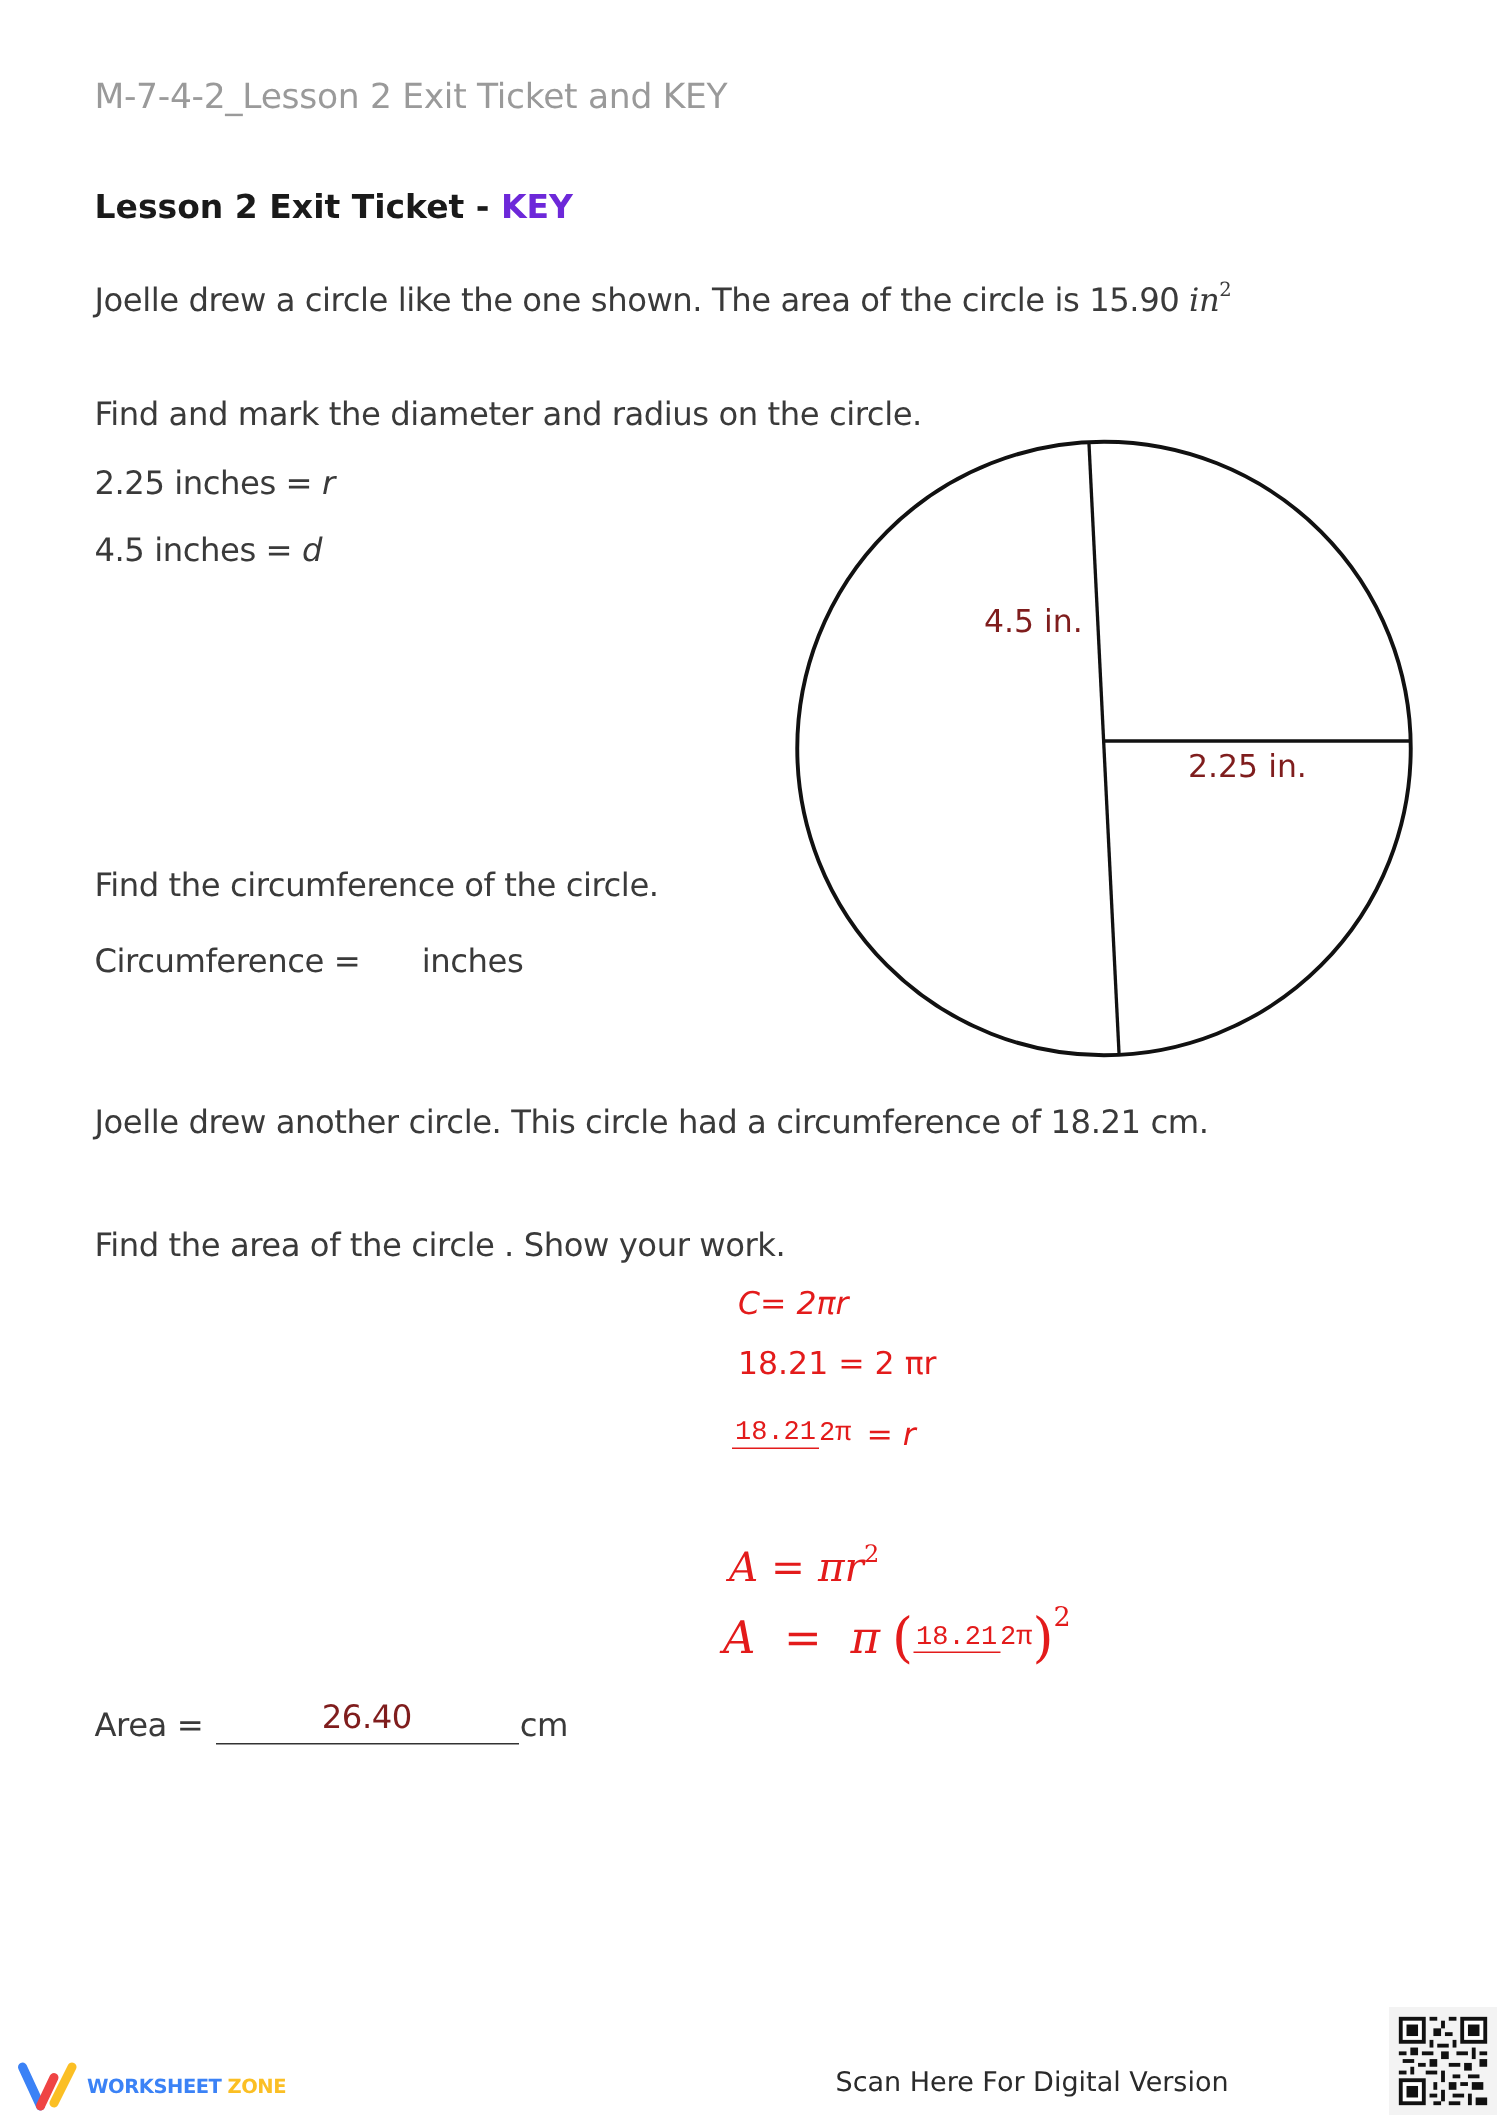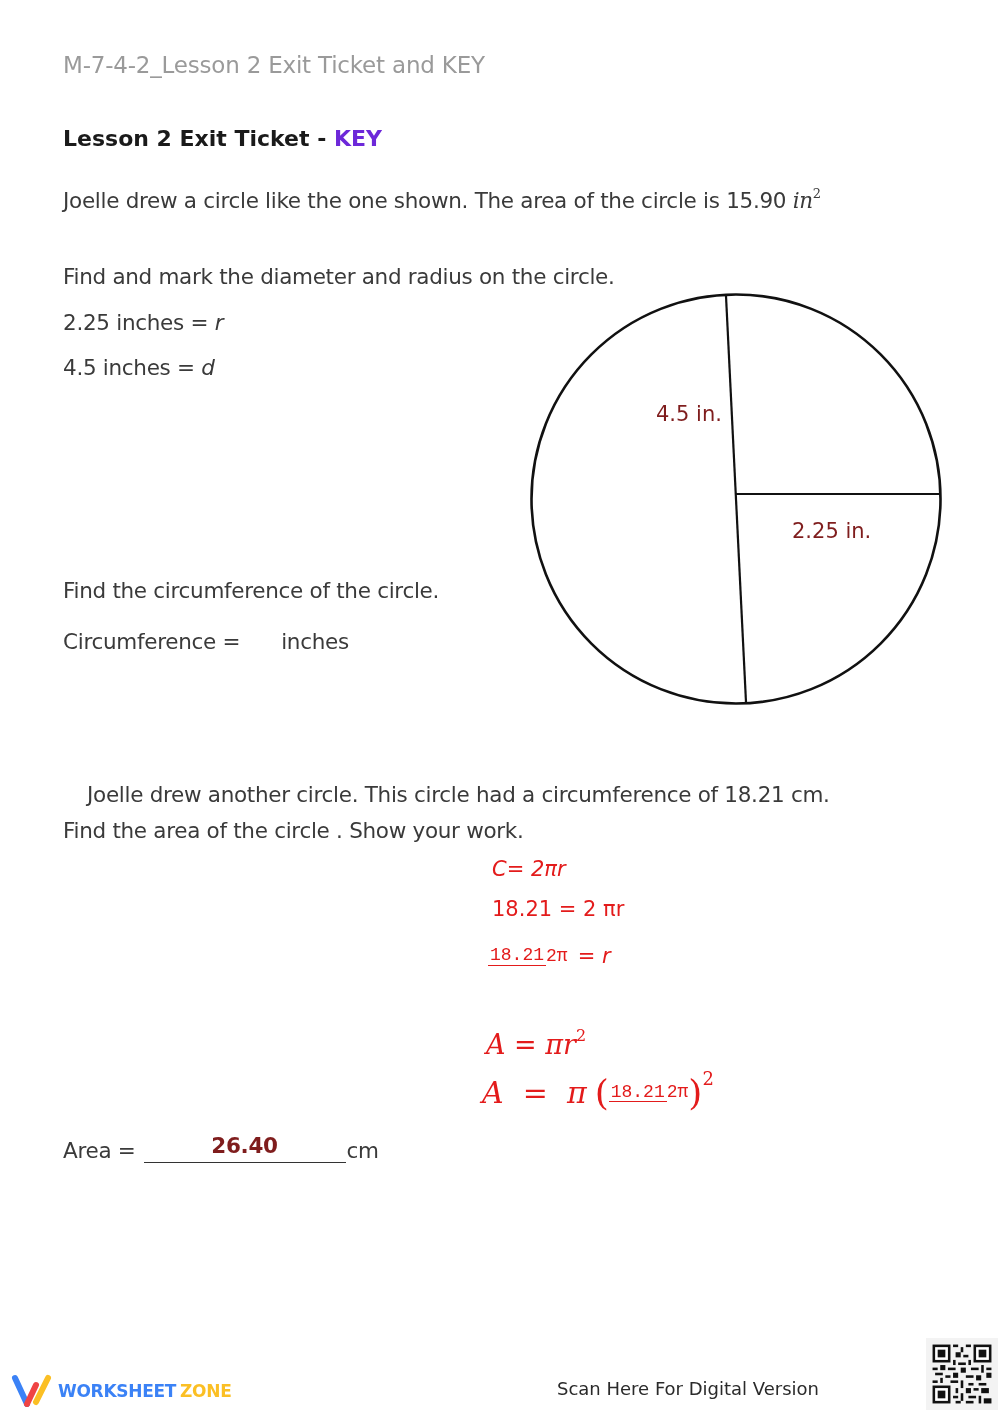--- a/index.html
+++ b/index.html
@@ -15,21 +15,21 @@
   .sup { font-size: 13px; vertical-align: 10px; font-family: "DejaVu Serif", serif; }
   .it { font-style: italic; }
   .blank { display: inline-block; border-bottom: 1.5px solid #333; text-align: center; }
   .circle-svg { position: absolute; left: 520px; top: 285px; }
   .work { color: #e31b1b; font-size: 21px; }
   .serif { font-family: "DejaVu Serif", serif; }
   .frac { display: inline-flex; flex-direction: row; align-items: center; vertical-align: middle; font-family: Liberation Mono, monospace; }
   .frac .num { border-bottom: 1.4px solid #e31b1b; padding: 0 2px; line-height: 1.05; }
   .frac .den { line-height: 1.05; }
   .logo { left: 10px; top: 1374px; display: flex; align-items: center; }
-  .logo-text { font-size: 17px; font-weight: bold; letter-spacing: -0.3px; }
+  .logo-text { font-size: 13px; font-weight: bold; letter-spacing: -0.3px; }
   .logo-text .w1 { color: #3b82f6; }
   .logo-text .w2 { color: #fbbf24; }
   .scan { left: 557px; top: 1378px; font-size: 18px; color: #2a2a2a; }
   .qr { left: 926px; top: 1338px; width: 72px; height: 72px; background: #f3f3f3; }
 </style>
 </head>
 <body>
 
 <div class="abs doc-title">M-7-4-2_Lesson 2 Exit Ticket and KEY</div>
 
@@ -52,30 +52,30 @@
   <span>4.5 inches = </span><span class="it">d</span>
 </div>
 
 <svg class="circle-svg" width="440" height="430" viewBox="520 285 440 430">
   <circle cx="736" cy="499" r="204.5" fill="none" stroke="#111" stroke-width="2.6"></circle>
   <line x1="726" y1="296" x2="746" y2="702" stroke="#111" stroke-width="2.2"></line>
   <line x1="736" y1="494" x2="940" y2="494" stroke="#111" stroke-width="2.2"></line>
 </svg>
 
 <div class="abs red" style="left:656px; top:402px; font-size:21px;">4.5 in.</div>
-<div class="abs red" style="left:792px; top:499px; font-size:21px;margin-top:20px;">2.25 in.</div>
+<div class="abs red" style="left:792px; top:499px; font-size:21px;">2.25 in.</div>
 
 <div class="abs body-text" style="left:63px; top:578px;">Find the circumference of the circle.</div>
 
 <div class="abs body-text" style="left:63px; top:629px; display:flex; align-items:flex-end;gap:34px;">
   <span>Circumference =</span>
   <span style="margin-left:7px;">inches</span>
 </div>
 
-<div class="abs body-text" style="left:63px; top:782px;margin-left:24px;">Joelle drew another circle. This circle had a circumference of 18.21 cm.</div>
+<div class="abs body-text" style="left:63px; top:736px;">Joelle drew another circle. This circle had a circumference of 18.21 cm.</div>
 <div class="abs body-text" style="left:63px; top:818px;">Find the area of the circle . Show your work.</div>
 
 <div class="abs work" style="left:492px; top:857px;">
   <span class="it">C</span><span class="it">= 2πr</span>
 </div>
 <div class="abs work" style="left:492px; top:897px;">18.21 = 2 πr</div>
 <div class="abs work" style="left:488px; top:944px; display:flex; align-items:center;">
   <span class="frac" style="font-size:18px;">
     <span class="num">18.21</span>
     <span class="den">2π</span>
@@ -91,21 +91,21 @@
   <span class="frac" style="font-size:18px;">
     <span class="num">18.21</span>
     <span class="den">2π</span>
   </span>
   <span style="font-size:36px; font-weight:lighter;">)</span>
   <span style="font-size:18px; align-self:flex-start; margin-top:-4px;">2</span>
 </div>
 
 <div class="abs body-text" style="left:63px; top:1133px; display:flex; align-items:flex-end;">
   <span>Area =</span>
-  <span class="blank red" style="width:202px; margin-left:8px; padding-bottom:4px;font-weight:bold;">26.40</span>
+  <span class="blank red" style="width:202px; margin-left:8px; padding-bottom:4px;">26.40</span>
   <span style="margin-left:1px;">cm</span>
 </div>
 
 <div class="abs logo">
   <svg width="42" height="34" viewBox="0 0 42 34">
     <line x1="5" y1="4" x2="17" y2="30" stroke="#3b82f6" stroke-width="6" stroke-linecap="round"></line>
     <line x1="17" y1="30" x2="26" y2="11" stroke="#ef4444" stroke-width="6" stroke-linecap="round"></line>
     <line x1="26" y1="28" x2="38" y2="4" stroke="#fbbf24" stroke-width="6" stroke-linecap="round"></line>
   </svg>
   <span class="logo-text" style="margin-left:6px;"><span class="w1">WORKSHEET</span><span class="w2" style="margin-left:4px;">ZONE</span></span>

